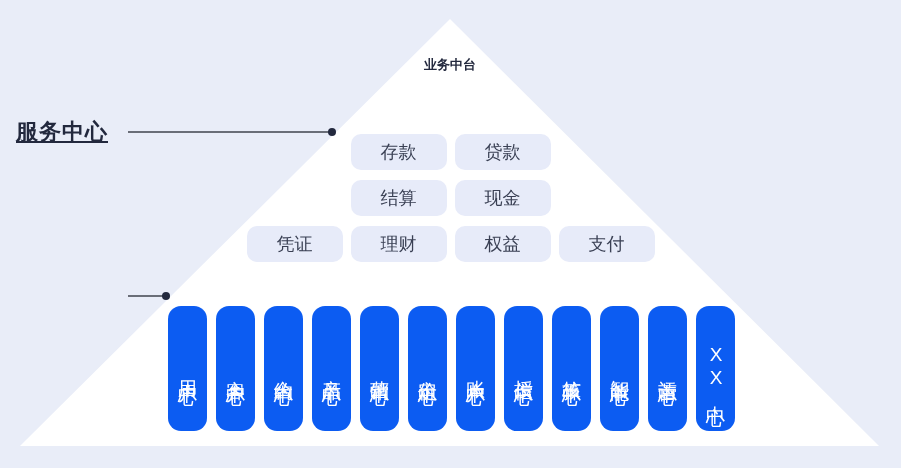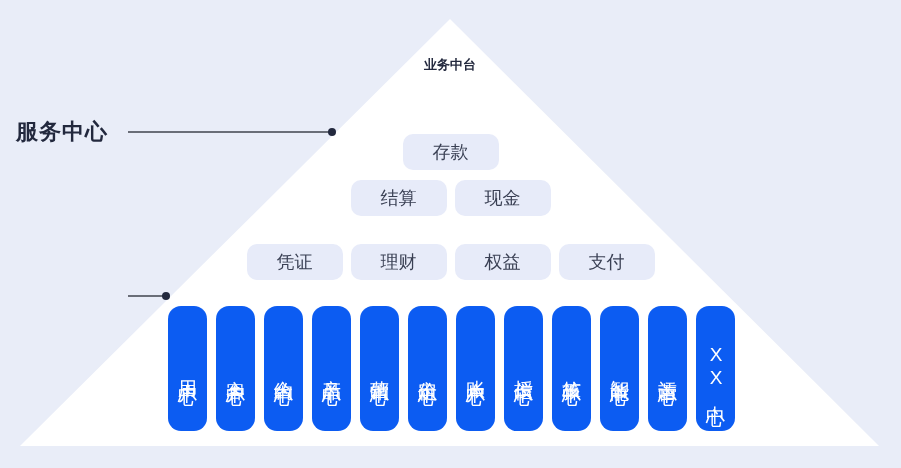--- a/index.html
+++ b/index.html
@@ -20,35 +20,35 @@
     text-align:center;
     font-size:13px;line-height:22px;font-weight:700;
     color:var(--label-text,#23293E);
   }
   .chip-row{
     position:absolute;left:0;width:901px;
     display:flex;justify-content:center;gap:8px;
   }
   .row-1{top:134px;}
   .row-2{top:180px;}
-  .row-3{top:244px;align-items:flex-end;}
+  .row-3{top:226px;align-items:flex-end;}
   .chip{
     width:96px;height:36px;
     background:var(--chip-bg,#E7EBF9);
     border-radius:10px;
     color:var(--chip-text,#3A4054);
     font-size:18px;font-weight:500;
     display:flex;align-items:center;justify-content:center;
   }
   .side-label{
     position:absolute;left:16px;
     font-size:22px;font-weight:700;letter-spacing:1px;
     color:var(--label-text,#23293E);
   }
-  .label-service{top:117px;}
+  .label-service{top:117px;text-decoration:underline;}
   .label-shared{top:283px;}
   .connector{
     position:absolute;height:2px;
     background:var(--connector,#6A6E78);
   }
   .connector .dot{
     position:absolute;right:-6px;top:-3px;
     width:8px;height:8px;border-radius:50%;
     background:var(--label-text,#1E2330);
   }
@@ -85,20 +85,21 @@
   <div class="connector connector-service">
     <i class="dot"></i>
   </div>
 
   <div class="connector connector-shared">
     <i class="dot"></i>
   </div>
 
   <div class="chip-row row-1">
     <div class="chip">存款</div>
+    <div class="chip">贷款</div>
   </div>
   <div class="chip-row row-2">
     <div class="chip">结算</div>
     <div class="chip">现金</div>
   </div>
   <div class="chip-row row-3">
     <div class="chip">凭证</div>
     <div class="chip">理财</div>
     <div class="chip">权益</div>
     <div class="chip">支付</div>

